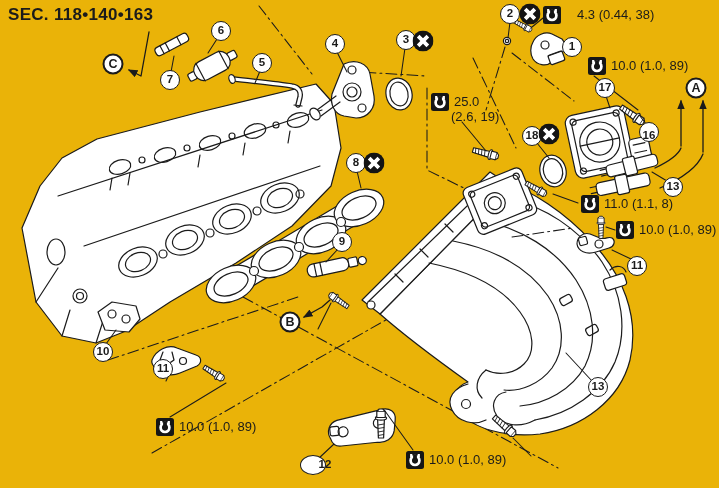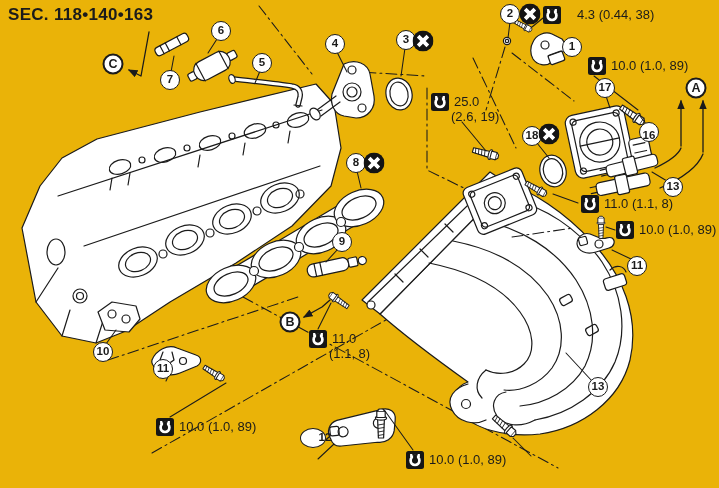--- a/index.html
+++ b/index.html
@@ -333,21 +333,21 @@
     </div>
 <div class="abs callout" style="left: 342px; top: 242px;">
       <span>9</span>
     </div>
 <div class="abs callout" style="left: 103px; top: 352px; align-items: center;">
       <span>10</span>
     </div>
 <div class="abs callout" style="left: 163px; top: 369px;">
       <span>11</span>
     </div>
-<div class="abs callout" style="left: 313px; top: 438px; padding-left: 24px;">
+<div class="abs callout" style="left: 313px; top: 465px; padding-left: 24px;">
       <span>12</span>
     </div>
 <div class="abs callout" style="left: 598px; top: 387px;">
       <span>13</span>
     </div>
 <div class="abs callout" style="left: 637px; top: 266px;">
       <span>11</span>
     </div>
 <div class="abs callout" style="left: 673px; top: 187px;">
       <span>13</span>
@@ -438,32 +438,20 @@
   <svg class="ticon" viewBox="0 0 18 18">
         <rect width="18" height="18" rx="2.5" fill="#161616"></rect>
         <circle cx="9" cy="9.6" r="4.4" fill="none" stroke="#fff" stroke-width="2.7"></circle>
         <rect x="7.1" y="3.6" width="3.8" height="3.6" fill="#161616"></rect>
         <path d="M5.2,3 L5.2,6.2 M12.8,3 L12.8,6.2" stroke="#fff" stroke-width="2.2"></path>
       </svg>
   <div class="ttext">
         <span>10.0 (1.0, 89)</span>
       </div>
 </div>
-<div class="abs torque" style="left: 309px; top: 330px;">
-  <svg class="ticon" viewBox="0 0 18 18">
-        <rect width="18" height="18" rx="2.5" fill="#161616"></rect>
-        <circle cx="9" cy="9.6" r="4.4" fill="none" stroke="#fff" stroke-width="2.7"></circle>
-        <rect x="7.1" y="3.6" width="3.8" height="3.6" fill="#161616"></rect>
-        <path d="M5.2,3 L5.2,6.2 M12.8,3 L12.8,6.2" stroke="#fff" stroke-width="2.2"></path>
-      </svg>
-  <div class="ttext">
-        <span>11.0</span>
-        <span class="l2">(1.1, 8)</span>
-      </div>
-</div>
 <div class="abs torque" style="left: 156px; top: 418px;">
   <svg class="ticon" viewBox="0 0 18 18">
         <rect width="18" height="18" rx="2.5" fill="#161616"></rect>
         <circle cx="9" cy="9.6" r="4.4" fill="none" stroke="#fff" stroke-width="2.7"></circle>
         <rect x="7.1" y="3.6" width="3.8" height="3.6" fill="#161616"></rect>
         <path d="M5.2,3 L5.2,6.2 M12.8,3 L12.8,6.2" stroke="#fff" stroke-width="2.2"></path>
       </svg>
   <div class="ttext">
         <span>10.0 (1.0, 89)</span>
       </div>

